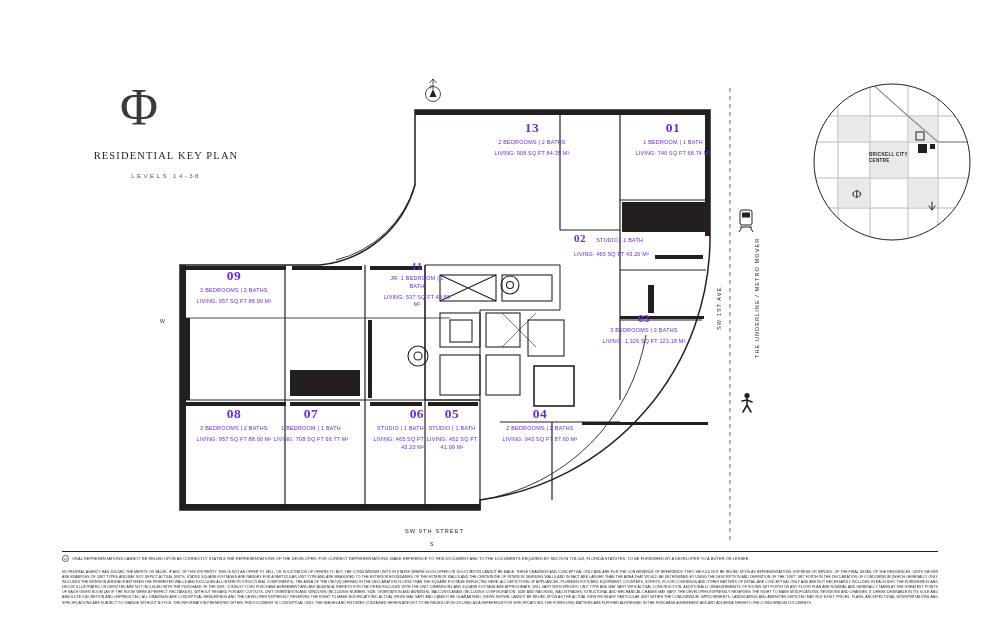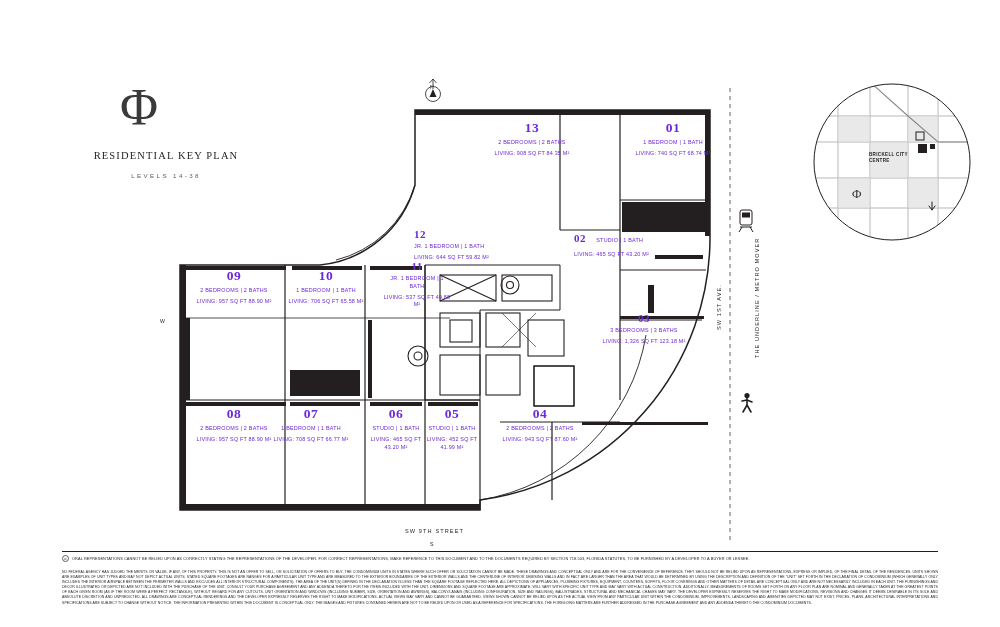--- a/index.html
+++ b/index.html
@@ -191,25 +191,20 @@
       <div class="unit-beds">2 BEDROOMS | 2 BATHS</div>
       <div class="unit-living">LIVING: 908 SQ FT  84.35 M²</div>
     </div>
 
     <div class="unit-label" style="left:468px; top:50px; width:110px;">
       <div class="unit-num">01</div>
       <div class="unit-beds">1 BEDROOM | 1 BATH</div>
       <div class="unit-living">LIVING: 740 SQ FT  68.74 M²</div>
     </div>
 
-    <div class="unit-label" style="left:264px; top:158px; width:150px; text-align:left;">
-      <div class="unit-num sm">12</div>
-      <div class="unit-beds">JR. 1 BEDROOM | 1 BATH</div>
-      <div class="unit-living">LIVING: 644 SQ FT  59.82 M²</div>
-    </div>
 
     <div class="unit-label" style="left:424px; top:158px; width:120px; text-align:left;">
       <div class="unit-num sm" style="display:inline-block; margin-right:6px;">02</div>
       <div class="unit-beds" style="display:inline-block;">STUDIO | 1 BATH</div>
       <div class="unit-living">LIVING: 465 SQ FT  43.20 M²</div>
     </div>
 
     <div class="unit-label" style="left:232px; top:190px; width:70px; text-align:center;">
       <div class="unit-num sm">11</div>
       <div class="unit-beds wrap">JR. 1 BEDROOM | 1 BATH</div>
@@ -221,39 +216,34 @@
       <div class="unit-beds">3 BEDROOMS | 3 BATHS</div>
       <div class="unit-living">LIVING: 1,326 SQ FT  123.18 M²</div>
     </div>
 
     <div class="unit-label" style="left:32px; top:198px; width:104px;">
       <div class="unit-num">09</div>
       <div class="unit-beds">2 BEDROOMS | 2 BATHS</div>
       <div class="unit-living">LIVING: 957 SQ FT  88.90 M²</div>
     </div>
 
-    <div class="unit-label" style="left:136px; top:198px; width:80px;">
-      <div class="unit-num">10</div>
-      <div class="unit-beds">1 BEDROOM | 1 BATH</div>
-      <div class="unit-living">LIVING: 706 SQ FT  65.58 M²</div>
-    </div>
 
     <div class="unit-label" style="left:32px; top:336px; width:104px;">
       <div class="unit-num">08</div>
       <div class="unit-beds">2 BEDROOMS | 2 BATHS</div>
       <div class="unit-living">LIVING: 957 SQ FT  88.90 M²</div>
     </div>
 
     <div class="unit-label" style="left:122px; top:336px; width:78px;">
       <div class="unit-num">07</div>
       <div class="unit-beds wrap">1 BEDROOM | 1 BATH</div>
       <div class="unit-living wrap">LIVING: 708 SQ FT  66.77 M²</div>
     </div>
 
-    <div class="unit-label" style="left:218px; top:336px; width:56px;">
+    <div class="unit-label" style="left:218px; top:336px; width:56px;text-align:right;">
       <div class="unit-num">06</div>
       <div class="unit-beds wrap">STUDIO | 1 BATH</div>
       <div class="unit-living wrap">LIVING: 465 SQ FT  43.20 M²</div>
     </div>
 
     <div class="unit-label" style="left:276px; top:336px; width:52px;">
       <div class="unit-num">05</div>
       <div class="unit-beds wrap">STUDIO | 1 BATH</div>
       <div class="unit-living wrap">LIVING: 452 SQ FT  41.99 M²</div>
     </div>

